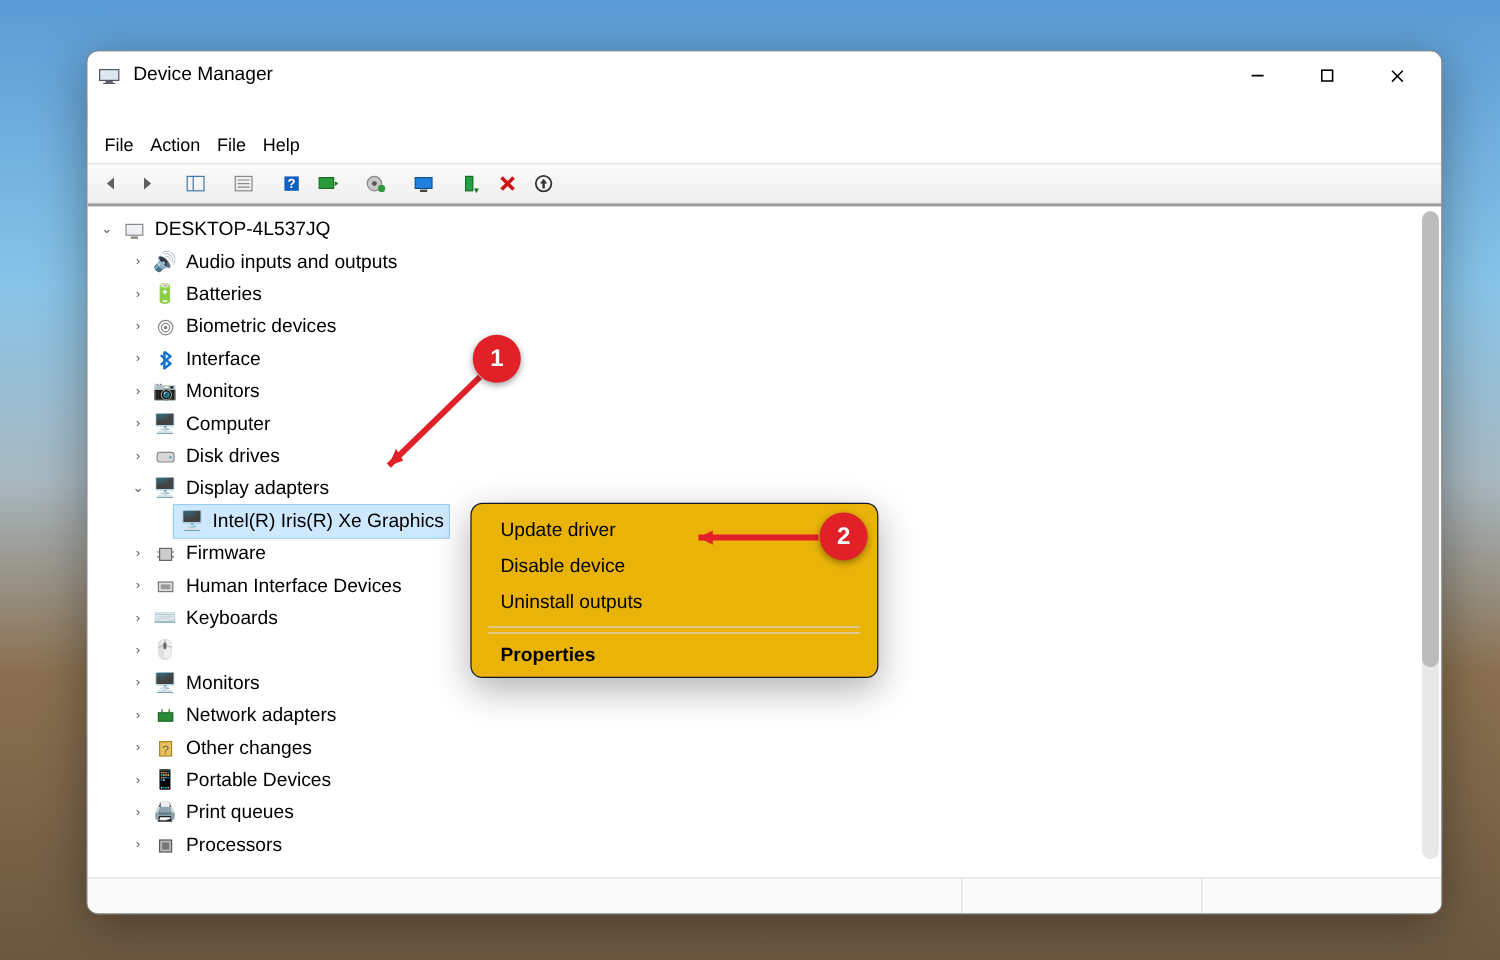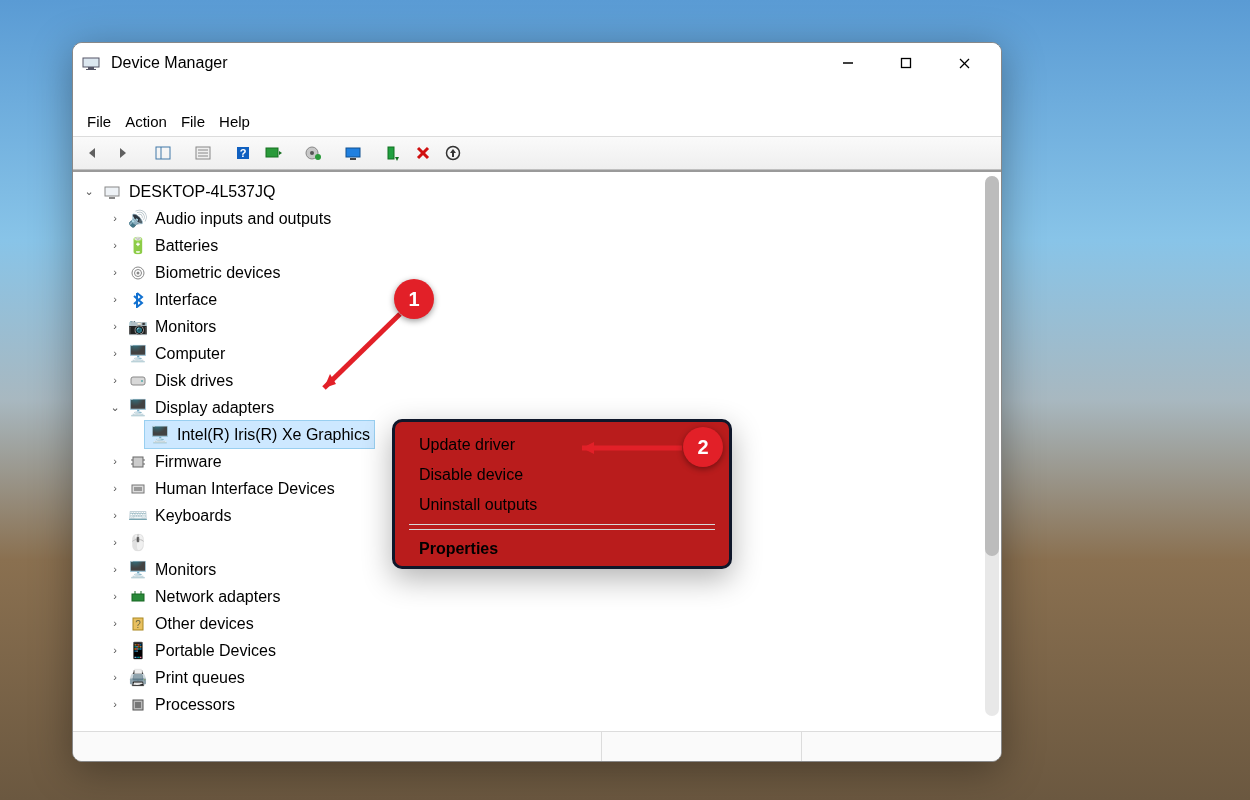--- a/index.html
+++ b/index.html
@@ -9,21 +9,21 @@
     background: linear-gradient(to bottom, #5a9bd4 0%, #88c4e8 30%, #a8b8c0 50%, #8a7050 70%, #6b5840 100%);
     width: 1250px;
     height: 800px;
     position: relative;
     overflow: hidden;
   }
   .window {
     position: absolute;
     left: 72px;
     top: 42px;
-    width: 930px;
+    width: 1130px;
     height: 720px;
     background: #fff;
     border: 1px solid #888;
     border-radius: 10px;
     box-shadow: 0 8px 40px rgba(0,0,0,0.35);
     display: flex;
     flex-direction: column;
     overflow: hidden;
     justify-content: center;
   }
@@ -132,22 +132,22 @@
     display: flex;
     background: #fafafa;
   }
   .statusbar .cell { border-left: 1px solid #dcdcdc; width: 200px; }
   .statusbar .cell:first-child { flex: 1; border-left: none; }
   .context-menu {
     position: absolute;
     left: 392px;
     top: 419px;
     width: 340px;
-    background: #b91c1c;
-    border: 3px solid #0f172a;
+    background: #eab308;
+    border: 1px solid #0f172a;
     border-radius: 10px;
     box-shadow: 0 10px 30px rgba(0,0,0,0.3);
     padding: 8px 0 2px 0;
     font-size: 16px;
   }
   .cm-item {
     padding: 6px 24px;
     color: #000;
   }
   .cm-item.bold { font-weight: 700; }
@@ -443,21 +443,21 @@
       </div>
       <div class="node lvl1">
         <span class="chev">›</span>
         <span class="label-wrap">
             <span class="icon">
               <svg width="16" height="16">
                 <rect x="3" y="2" width="10" height="12" fill="#e8c060" stroke="#aa8820"></rect>
                 <text x="8" y="12" text-anchor="middle" font-size="10" fill="#664">?</text>
               </svg>
             </span>
-            <span>Other devices</span>
+            <span>Other changes</span>
           </span>
       </div>
       <div class="node lvl1">
         <span class="chev">›</span>
         <span class="label-wrap">
             <span class="icon">📱</span>
             <span>Portable Devices</span>
           </span>
       </div>
       <div class="node lvl1">

